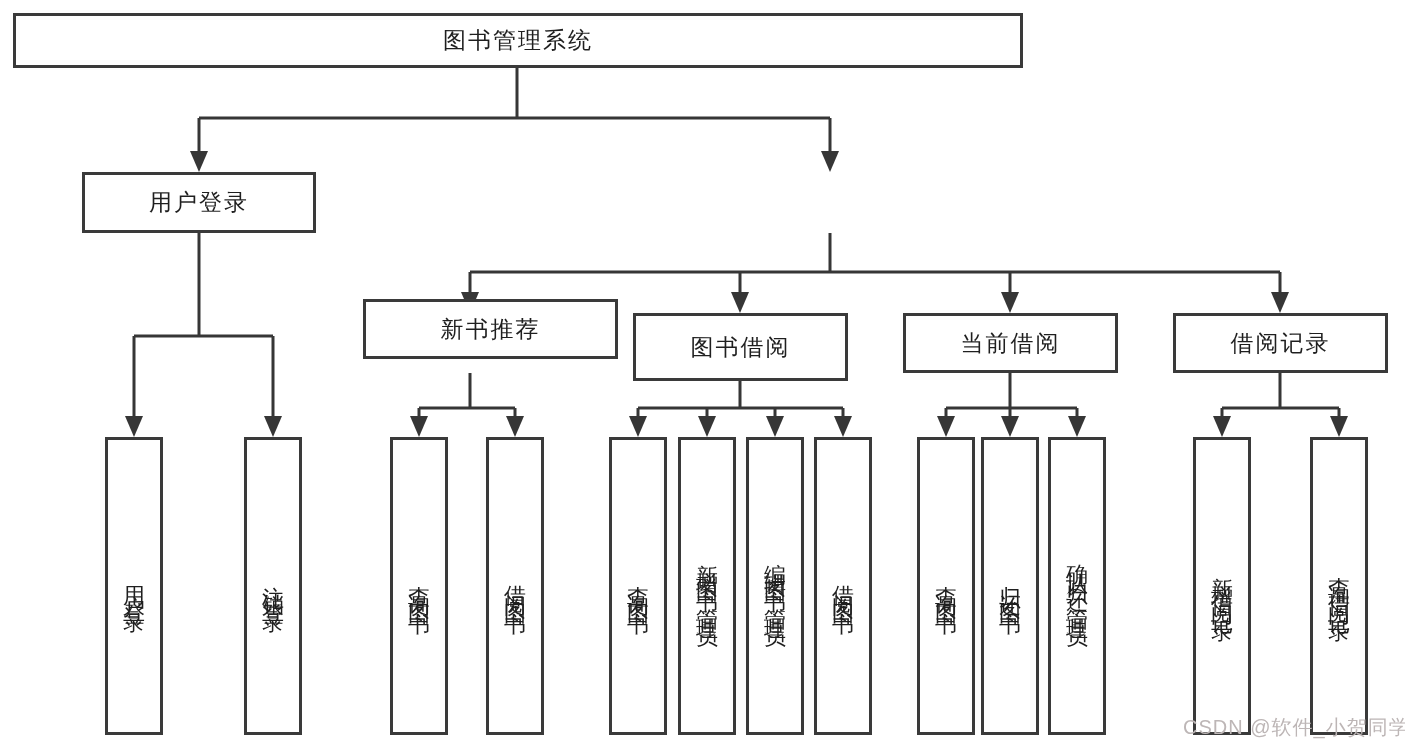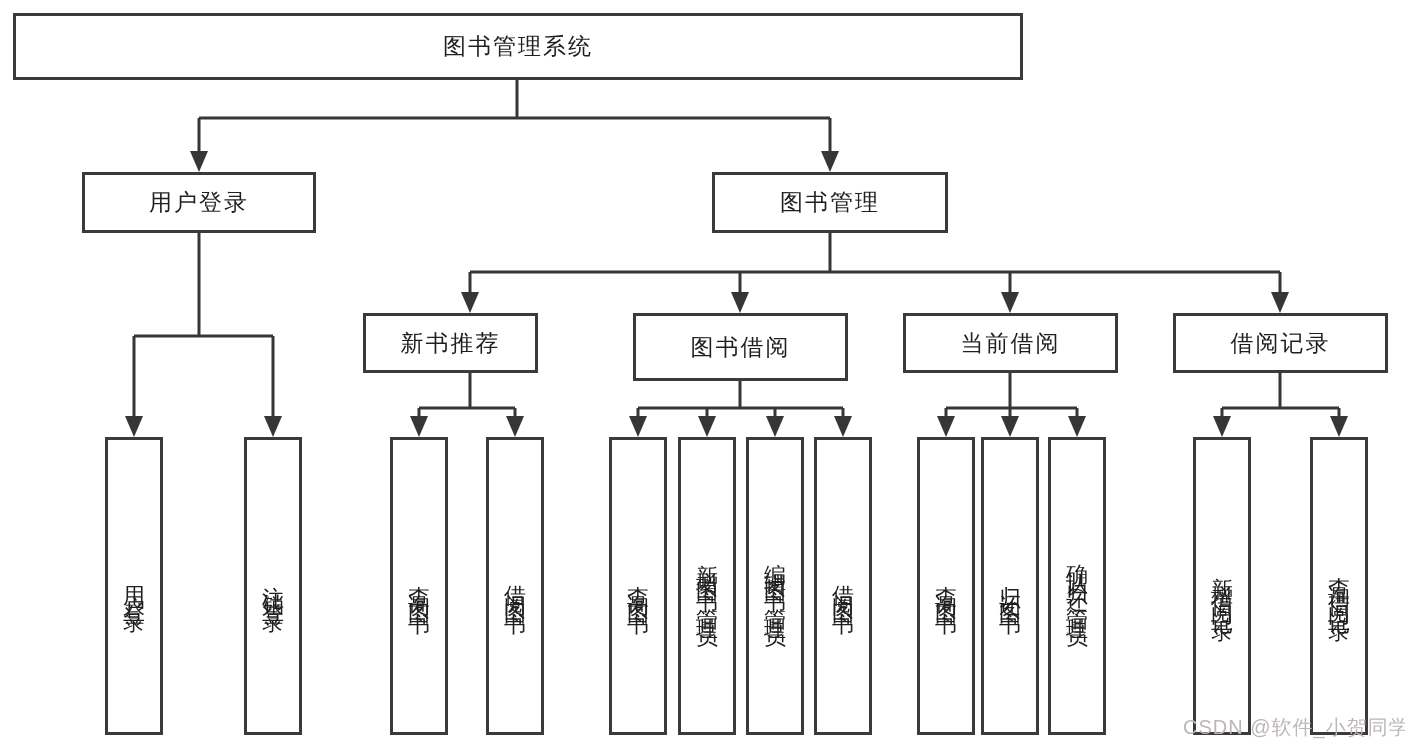--- a/index.html
+++ b/index.html
@@ -82,32 +82,29 @@
       <path d="M766 416h18l-9 21z"></path>
       <path d="M834 416h18l-9 21z"></path>
       <path d="M937 416h18l-9 21z"></path>
       <path d="M1001 416h18l-9 21z"></path>
       <path d="M1068 416h18l-9 21z"></path>
       <path d="M1213 416h18l-9 21z"></path>
       <path d="M1330 416h18l-9 21z"></path>
     </g>
   </svg>
 
-  <div class="node hbox" style="left:13px;top:13px;width:1010px;height:67px">
+  <div class="node hbox" style="left:13px;top:13px;width:1010px;height:55px">
     <span>图书管理系统</span>
   </div>
 
   <div class="node hbox" style="left:82px;top:172px;width:234px;height:61px">
     <span>用户登录</span>
   </div>
-  <div class="node hbox" style="left:712px;top:172px;width:236px;height:61px">
-    <span>图书管理</span>
-  </div>
 
-  <div class="node hbox" style="left:363px;top:313px;width:175px;height:60px">
+  <div class="node hbox" style="left:363px;top:299px;width:255px;height:60px">
     <span>新书推荐</span>
   </div>
   <div class="node hbox" style="left:633px;top:313px;width:215px;height:68px">
     <span>图书借阅</span>
   </div>
   <div class="node hbox" style="left:903px;top:313px;width:215px;height:60px">
     <span>当前借阅</span>
   </div>
   <div class="node hbox" style="left:1173px;top:313px;width:215px;height:60px">
     <span>借阅记录</span>

